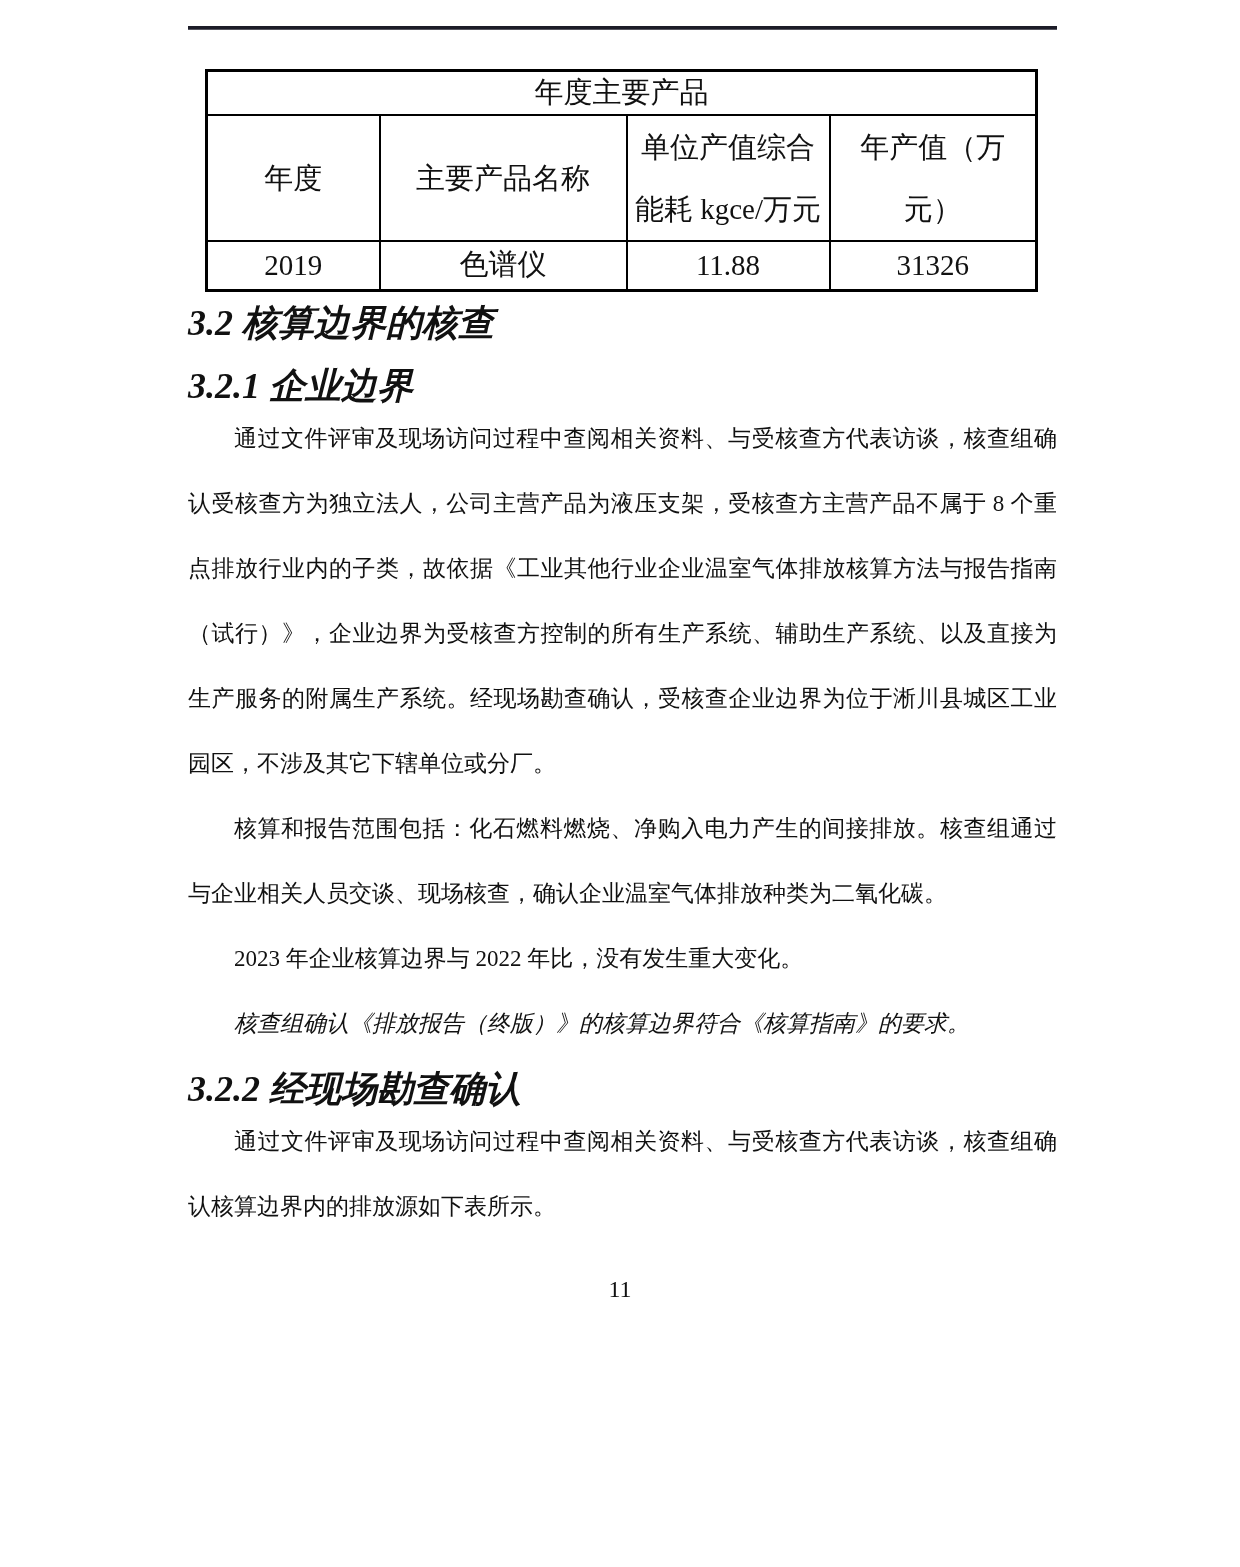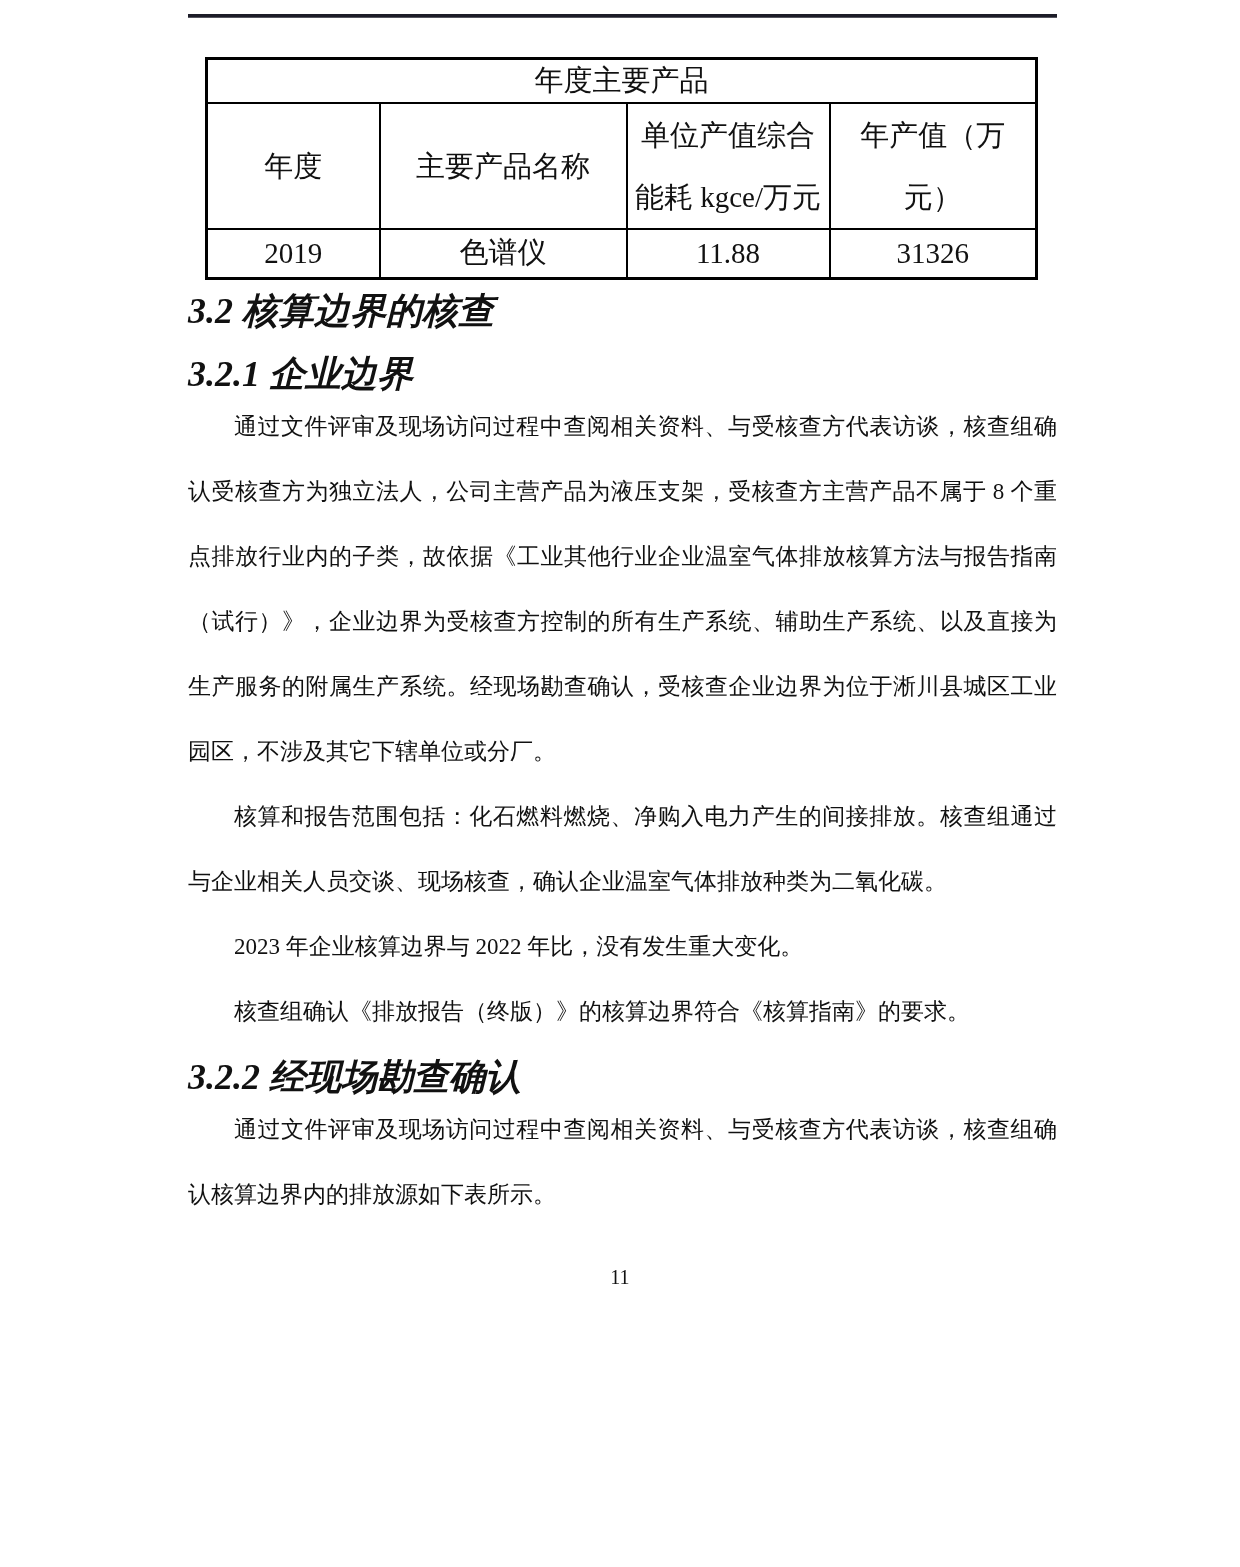--- a/index.html
+++ b/index.html
@@ -4,21 +4,21 @@
 <style>
   html, body {
     margin: 0;
     padding: 0;
     background: #ffffff;
   }
   .page {
     position: relative;
     width: 1240px;
     height: 1301px;
-    margin: 0 auto;
+    margin: 12px auto;
     background: #ffffff;
     overflow: hidden;
     box-sizing: border-box;
     padding: 0 183px 0 188px;
     font-family: "Liberation Serif", "DejaVu Serif", serif;
     color: #111111;
   }
   .header-rule {
     margin-top: 14px;
     height: 3px;
@@ -66,37 +66,37 @@
     font-size: 23px;
     line-height: 65px;
     text-align: justify;
     text-justify: inter-ideograph;
     text-indent: 2em;
     margin: 0;
   }
   .p1 { margin-top: 17px; }
   .p2 { margin-top: 2px; }
   .p3 { margin-top: 3px; }
-  .p4 { margin-top: 0; }
+  .p4 { margin-top: 0; font-style: italic; }
   .p5 { margin-top: 14px; }
 
   .table-caption {
     font-size: 30px;
     font-weight: bold;
     line-height: 40px;
     text-align: center;
     margin-top: 38px;
   }
   .page-footer {
     position: absolute;
     left: 0;
     right: 0;
     bottom: 12px;
     text-align: center;
-    font-size: 20px;
+    font-size: 24px;
     line-height: 24px;
   }
 </style>
 </head>
 <body>
 
 <div class="page">
 
   <div class="header-rule"></div>
 

